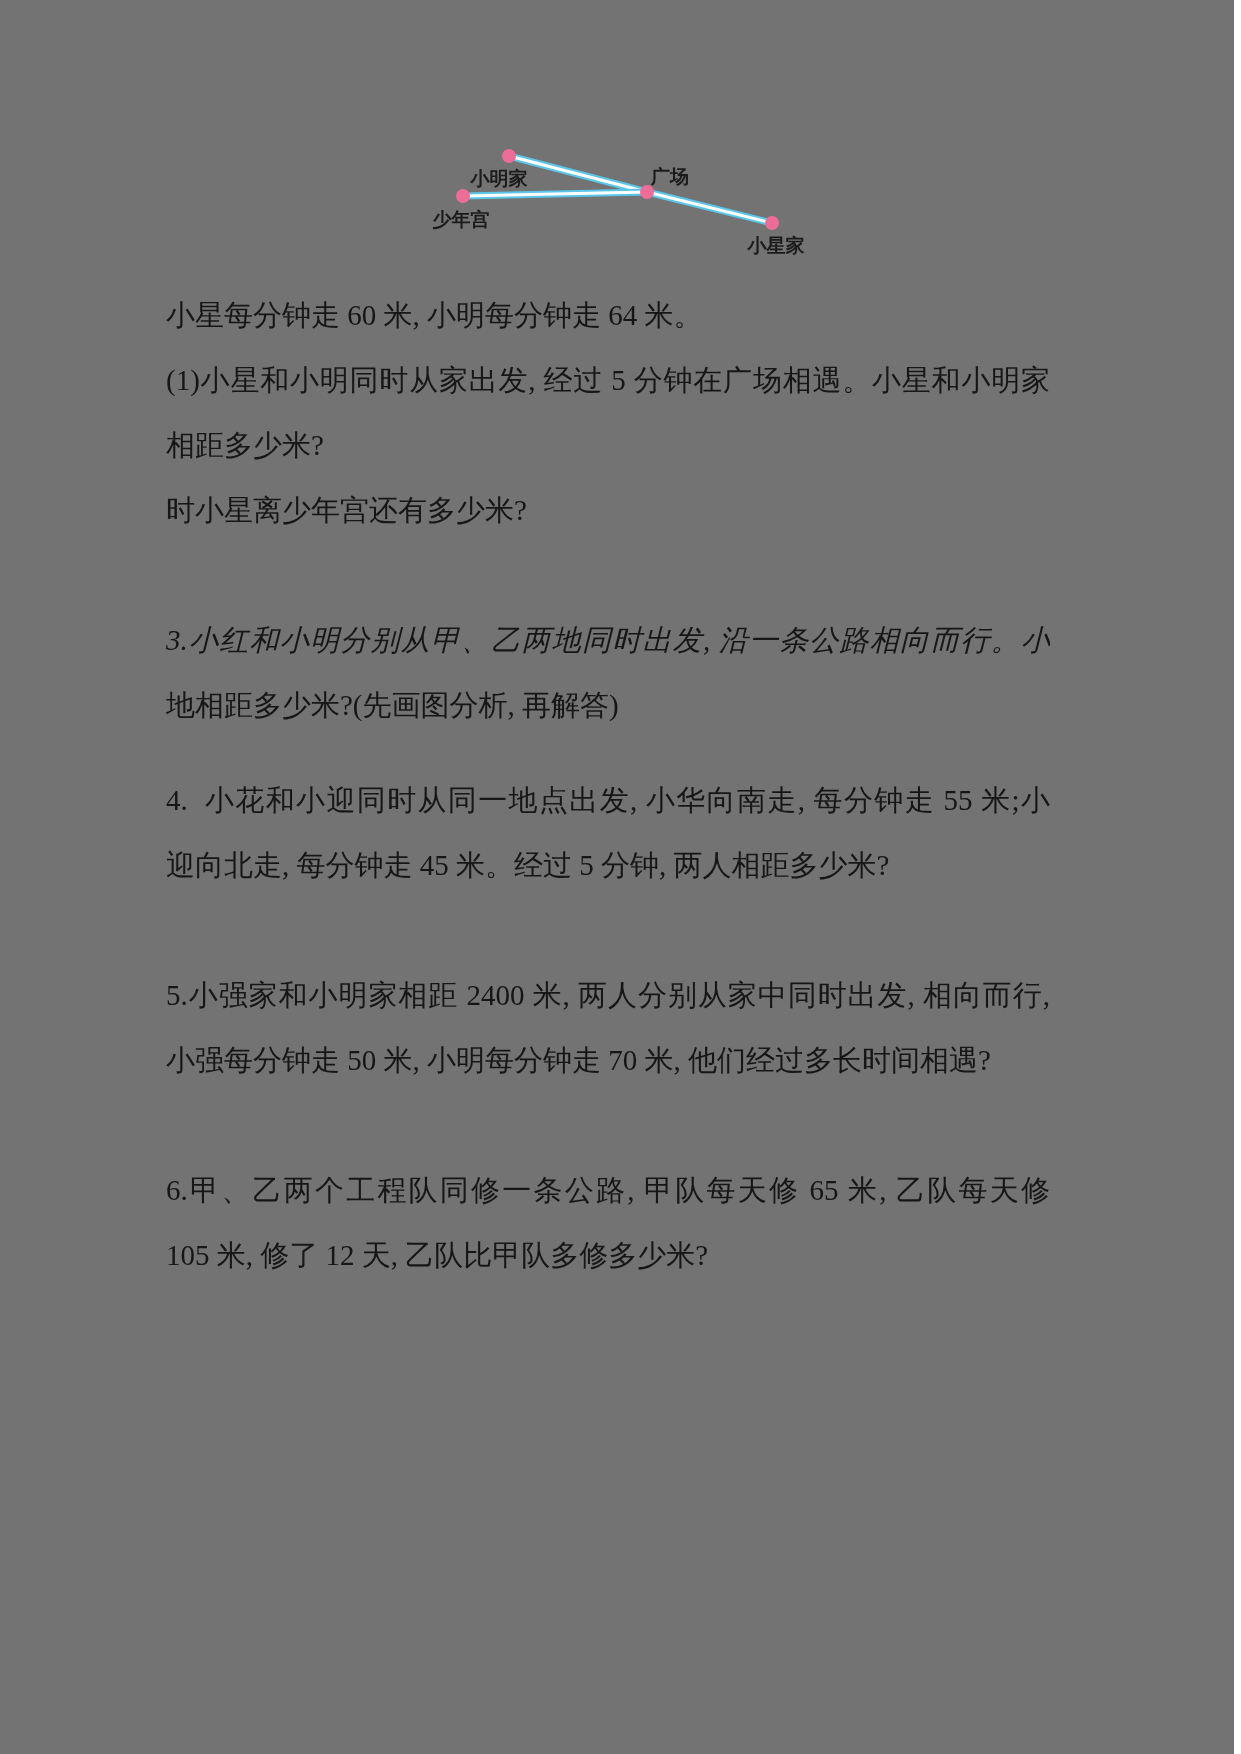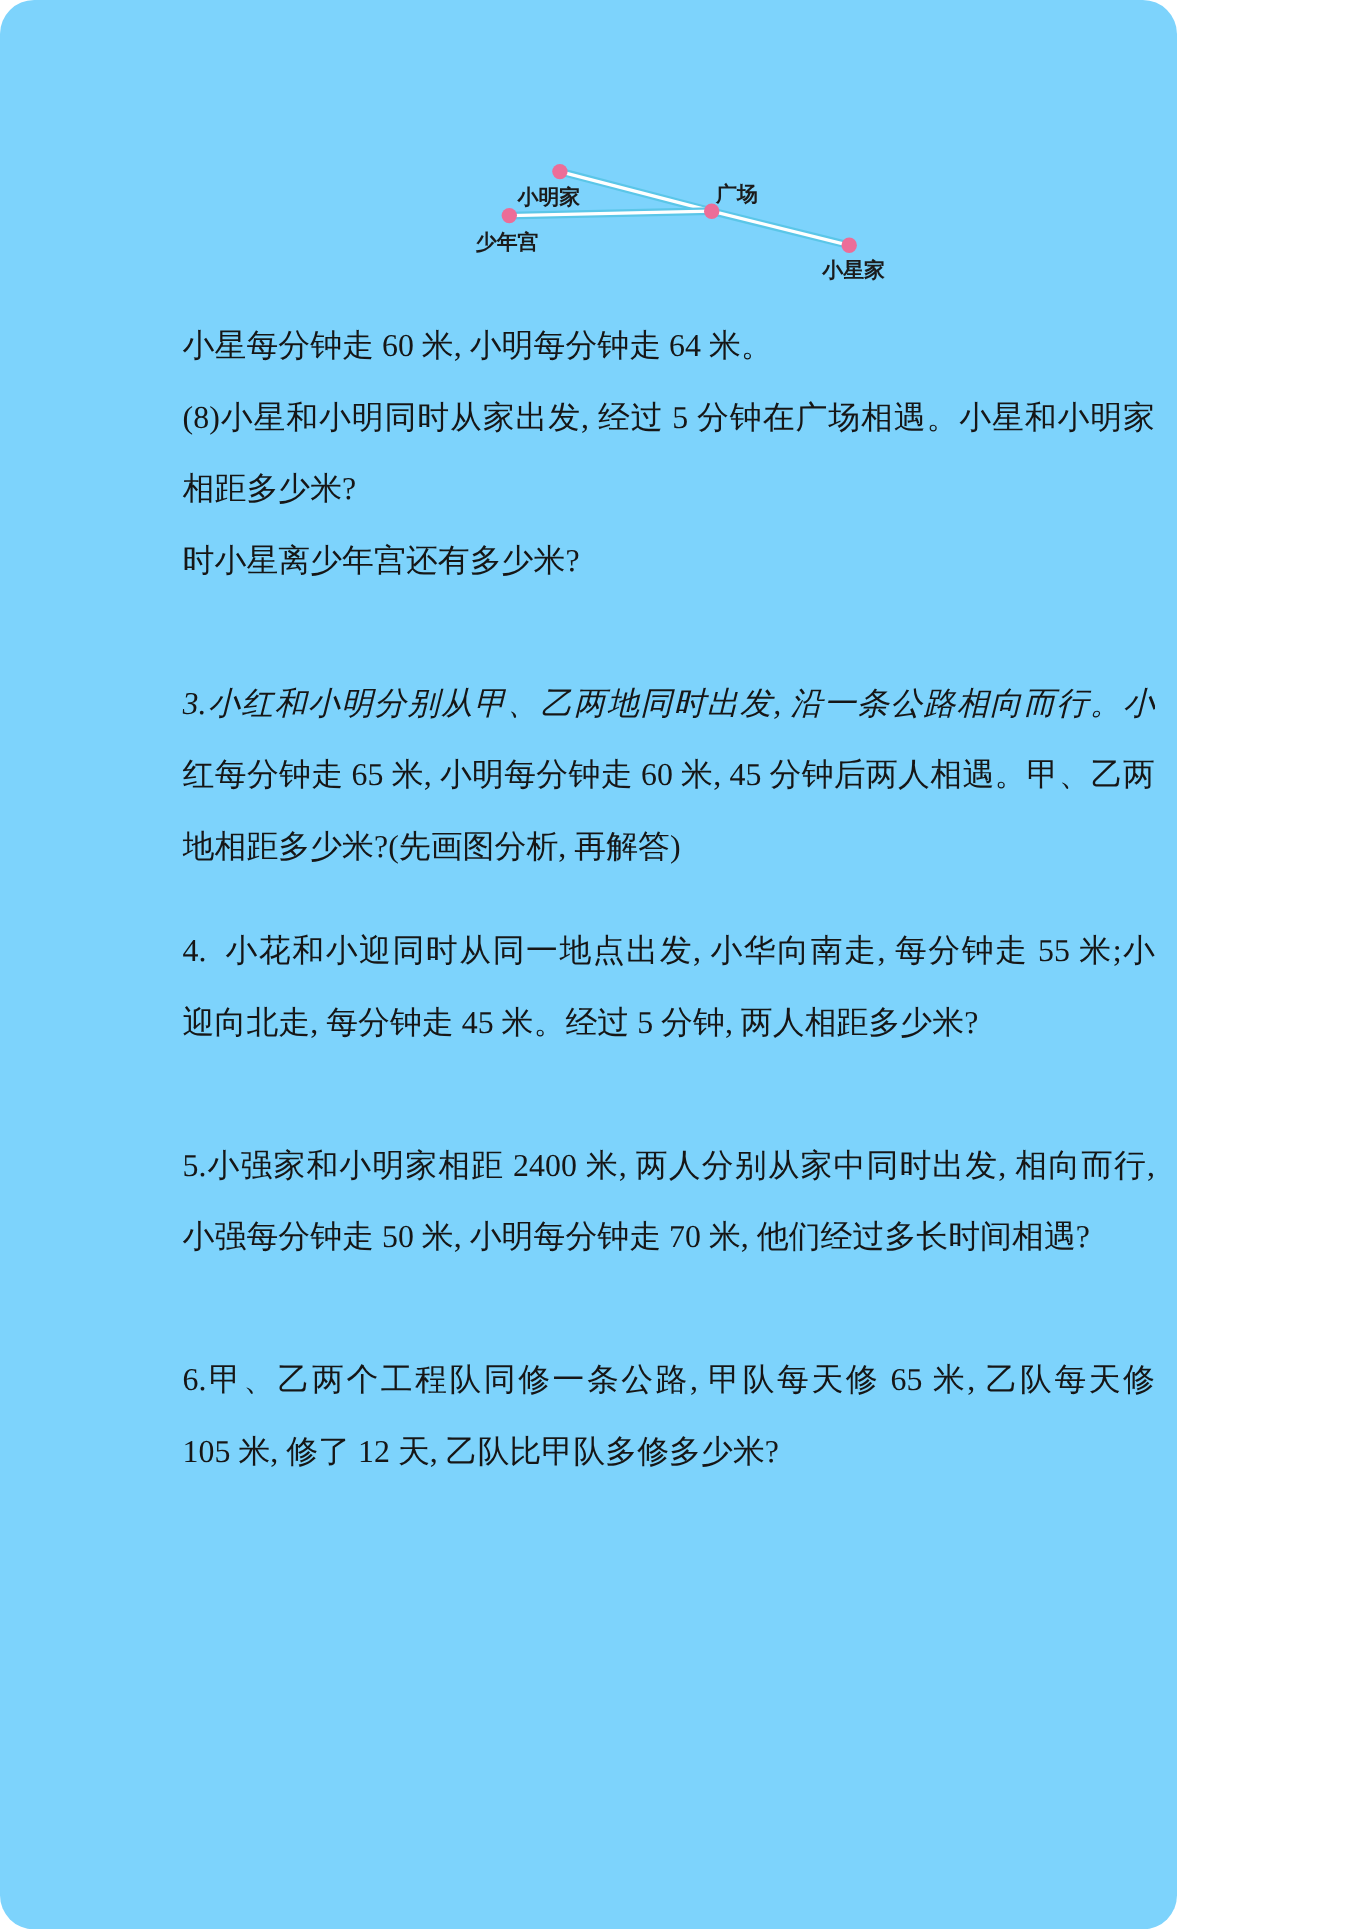--- a/index.html
+++ b/index.html
@@ -2,26 +2,25 @@
 <html><head>
 <meta charset="utf-8">
 <style>
   html, body {
     margin: 0;
     padding: 0;
     background: #ffffff;
   }
   .page {
     position: relative;
-    width: 1070px;
+    width: 1234px;
     height: 1754px;
-    background: #7dd3fc;
+    background: #737373;
     overflow: hidden;
     font-family: "Liberation Serif", serif;
-    border-radius: 31px;
   }
   .diagram-svg {
     position: absolute;
     left: 0;
     top: 0;
     width: 1241px;
     height: 300px;
   }
   .dot-label {
     font-family: "Liberation Serif", serif;
@@ -65,25 +64,24 @@
       <text x="499" y="185" text-anchor="middle" class="dot-label">小明家</text>
       <circle cx="463" cy="196" r="7" fill="#ec6d98"></circle>
       <text x="461" y="226" text-anchor="middle" class="dot-label">少年宫</text>
       <circle cx="647" cy="192" r="7" fill="#ec6d98"></circle>
       <text x="670" y="183" text-anchor="middle" class="dot-label">广场</text>
       <circle cx="772" cy="223" r="7" fill="#ec6d98"></circle>
       <text x="776" y="252" text-anchor="middle" class="dot-label">小星家</text>
     </svg>
   <div id="content" class="content">
       <div class="line">小星每分钟走 60 米, 小明每分钟走 64 米。</div>
-      <div class="line justify">(8)小星和小明同时从家出发, 经过 5 分钟在广场相遇。小星和小明家</div>
+      <div class="line justify">(1)小星和小明同时从家出发, 经过 5 分钟在广场相遇。小星和小明家</div>
       <div class="line">相距多少米?</div>
       <div class="line">时小星离少年宫还有多少米?</div>
       <div class="line justify" style="margin-top: 65px; font-style: italic;">3.小红和小明分别从甲、乙两地同时出发, 沿一条公路相向而行。小</div>
-      <div class="line justify">红每分钟走 65 米, 小明每分钟走 60 米, 45 分钟后两人相遇。甲、乙两</div>
       <div class="line">地相距多少米?(先画图分析, 再解答)</div>
       <div class="line justify" style="margin-top: 30px; font-family: Liberation Serif, serif;">4.&nbsp; 小花和小迎同时从同一地点出发, 小华向南走, 每分钟走 55 米;小</div>
       <div class="line">迎向北走, 每分钟走 45 米。经过 5 分钟, 两人相距多少米?</div>
       <div class="line justify" style="margin-top: 65px;">5.小强家和小明家相距 2400 米, 两人分别从家中同时出发, 相向而行,</div>
       <div class="line">小强每分钟走 50 米, 小明每分钟走 70 米, 他们经过多长时间相遇?</div>
       <div class="line justify" style="margin-top: 65px;">6.甲、乙两个工程队同修一条公路, 甲队每天修 65 米, 乙队每天修</div>
       <div class="line">105 米, 修了 12 天, 乙队比甲队多修多少米?</div>
     </div>
 </div>
 

